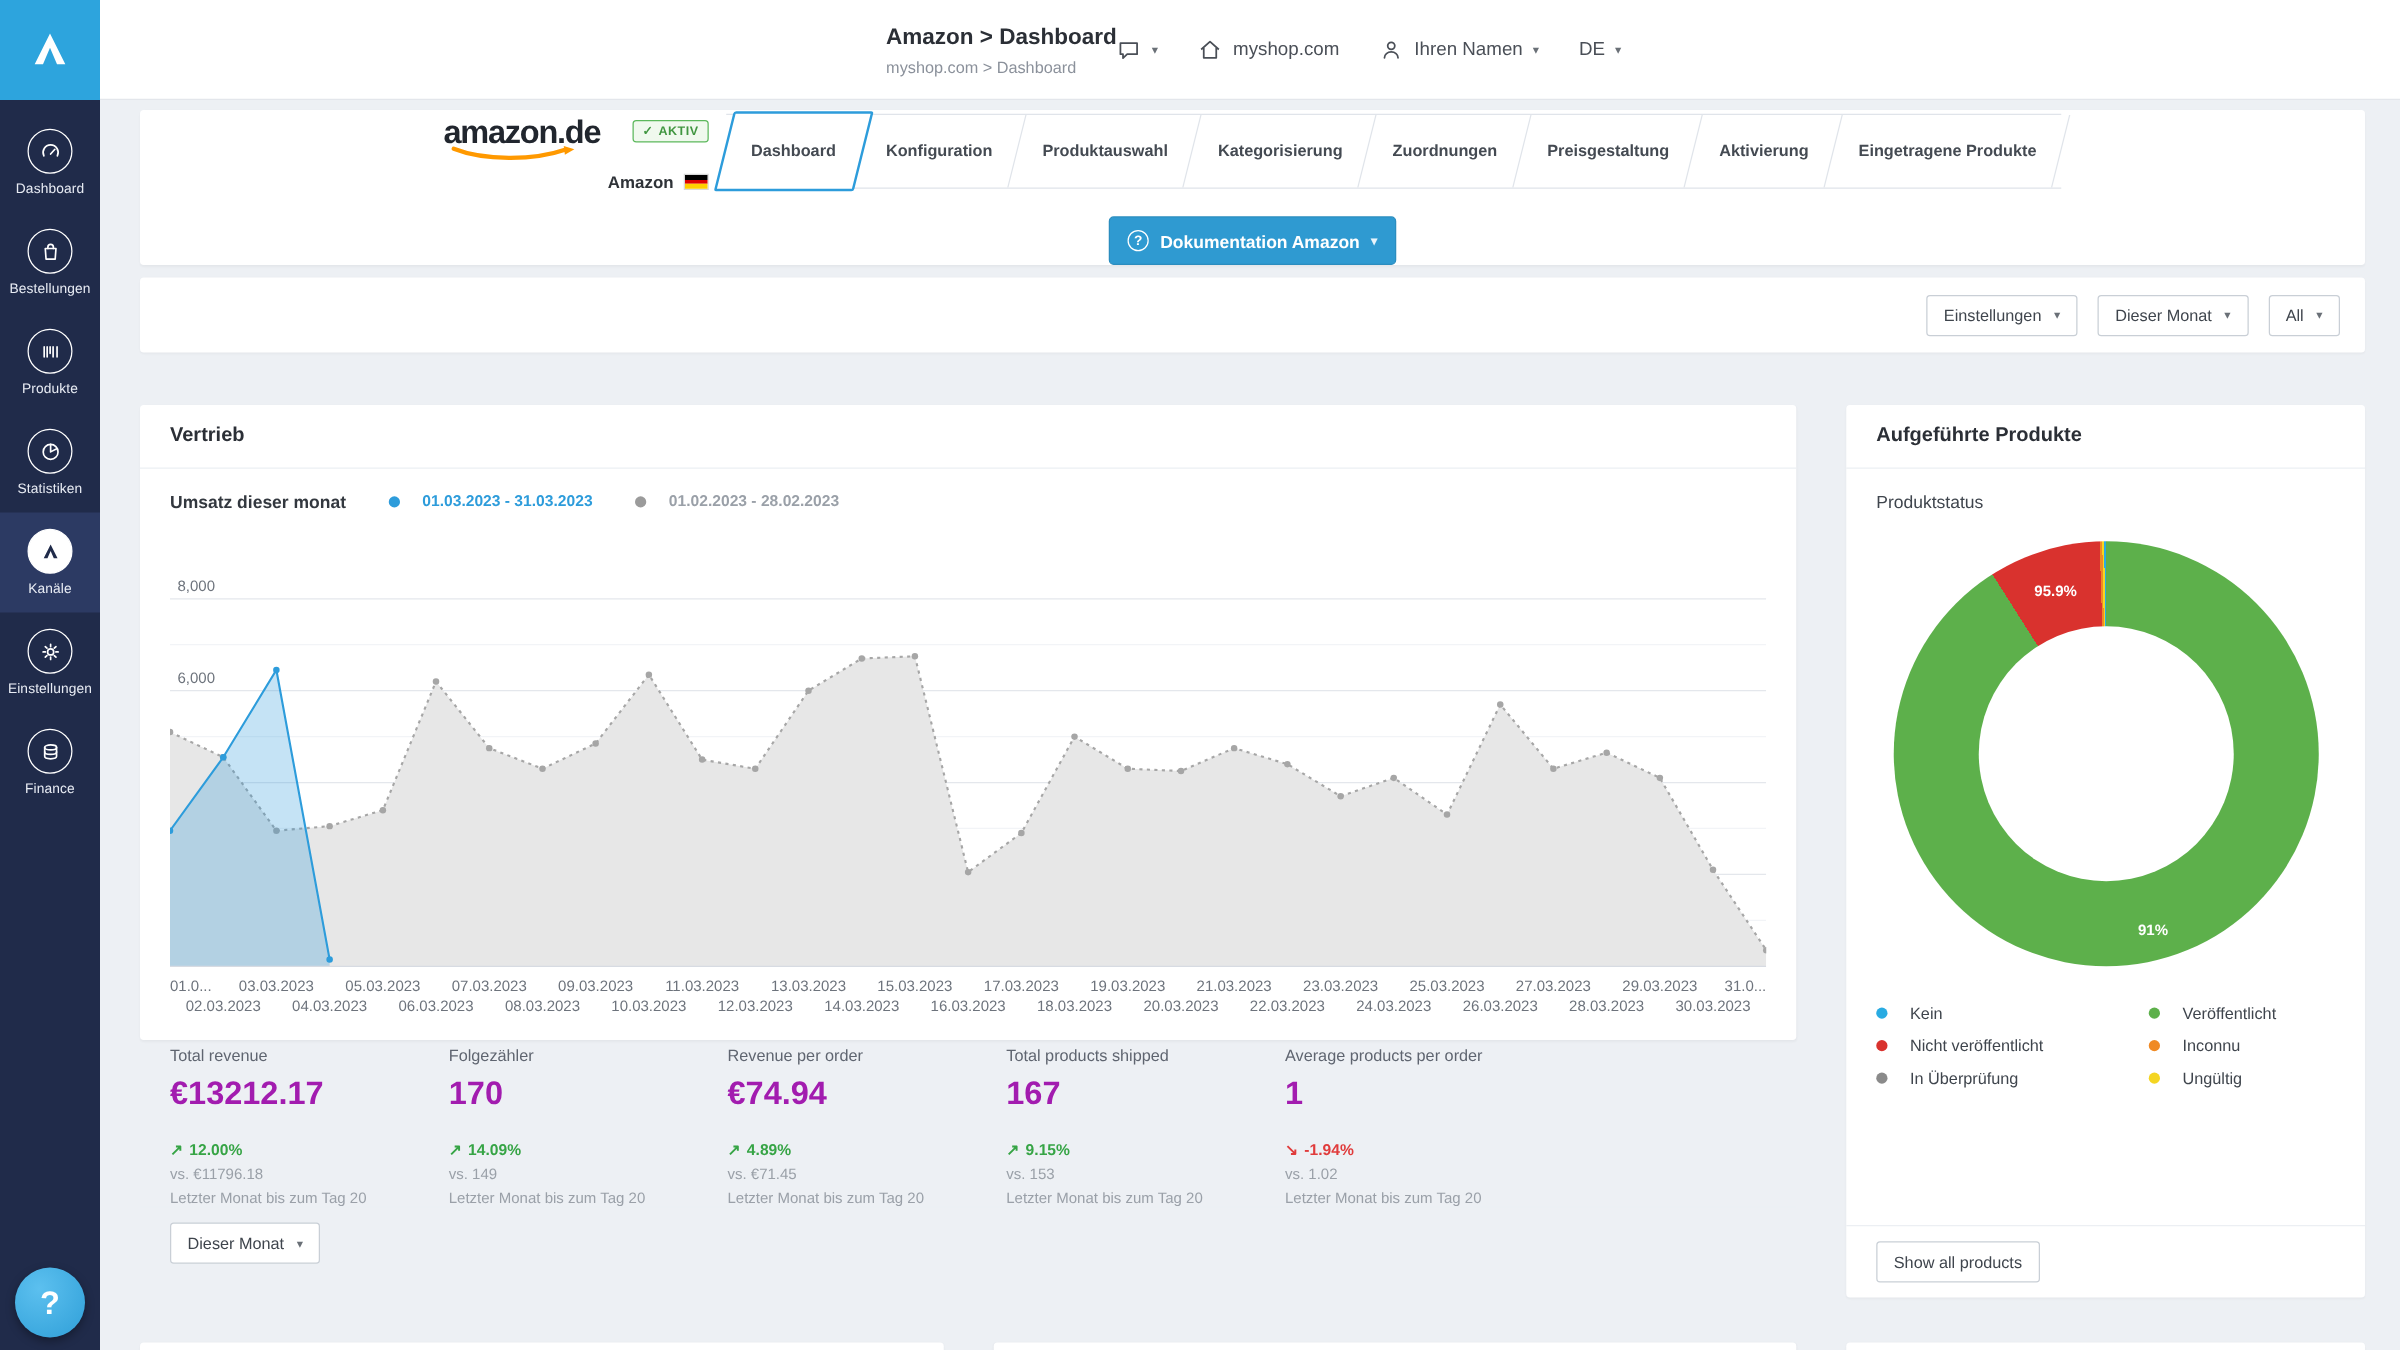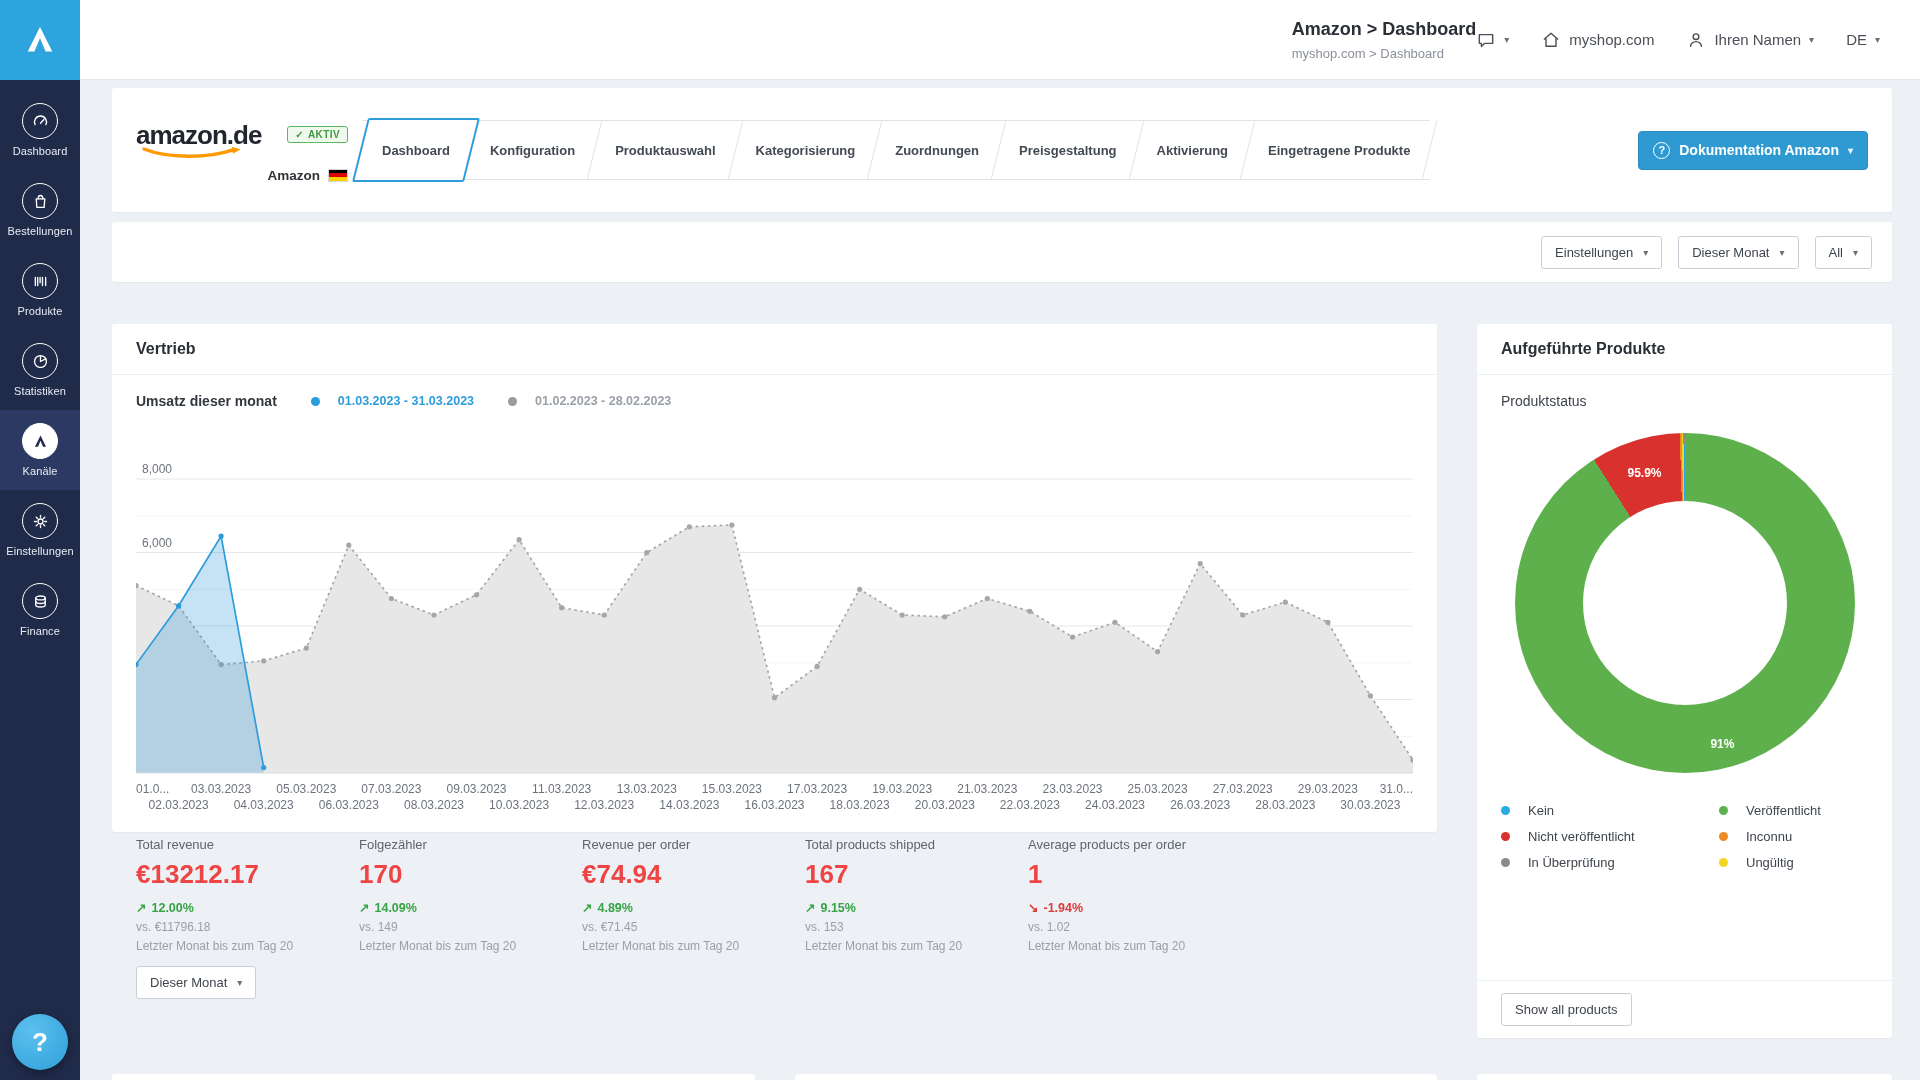--- a/index.html
+++ b/index.html
@@ -15,32 +15,32 @@
   .side-item.active { background:#2c3a63; }
   .icon-circle { width:36px; height:36px; border:1.6px solid #fff; border-radius:50%; display:flex; align-items:center; justify-content:center; color:#fff; }
   .side-item.active .icon-circle { background:#fff; color:#202b4a; }
   .side-label { font-size:11px; color:#e8ecf4; letter-spacing:.1px; }
   .help-btn { position:fixed; left:12px; bottom:10px; width:56px; height:56px; border-radius:50%;
     background:radial-gradient(circle at 35% 30%, #5cc0ef, #2f9fd8); color:#fff; font-size:26px; font-weight:bold;
     display:flex; align-items:center; justify-content:center; box-shadow:0 3px 8px rgba(0,0,0,.35); cursor:pointer; border:none; z-index:30; }
 
   
   .header { position:fixed; left:80px; top:0; right:0; height:80px; background:#fff; border-bottom:1px solid #e3e6eb;
-    display:flex; align-items:center; justify-content:flex-end; padding:0 40px 0 46px; z-index:15; }
+    display:flex; align-items:center; justify-content:center; padding:0 40px 0 46px; z-index:15; }
   .h-title { font-size:18px; font-weight:bold; color:#2b2f36; margin-bottom:6px; }
   .h-sub { font-size:13px; color:#8b919b; }
   .h-right { display:flex; align-items:center; gap:32px; color:#4a4f57; font-size:15px; }
   .h-item { display:flex; align-items:center; gap:8px; cursor:pointer; }
   .caret { font-size:10px; color:#6a7077; }
 
   
   .main { position:absolute; left:80px; top:80px; width:1840px; padding:8px 28px 0 32px; }
 
   .panel { background:#fff; border-radius:3px; height:124px; display:flex; align-items:center; justify-content:space-between;
-    padding:0 24px; box-shadow:0 1px 2px rgba(0,0,0,.04); }
+    padding:0 24px; box-shadow:0 1px 2px rgba(0,0,0,.04);flex-direction:column; }
   .panel-left { display:flex; align-items:center; }
 
   .brand { width:212px; position:relative; padding-top:4px; }
   .amazon-text { font-size:26px; font-weight:bold; color:#21262e; letter-spacing:-1px; line-height:1; }
   .amazon-smile { display:block; margin:-2px 0 0 4px; }
   .badge { position:absolute; right:0; top:8px; display:flex; align-items:center; gap:4px;
     background:#f0f9ee; border:1px solid #5cb85c; color:#419641; font-size:10px; font-weight:bold;
     padding:2px 7px; border-radius:3px; letter-spacing:.4px; }
   .brand-sub { display:flex; align-items:center; justify-content:flex-end; gap:8px; margin-top:8px; font-size:13.5px; font-weight:bold; color:#2f3338; }
   .flag { width:20px; height:13px; display:flex; flex-direction:column; border:1px solid #d8d8d8; }
@@ -79,21 +79,21 @@
   .sub-title { font-size:14px; font-weight:bold; color:#33383f; }
   .legend-item { display:flex; align-items:center; gap:18px; font-size:12.5px; font-weight:bold; }
   .legend-dot { width:9px; height:9px; border-radius:50%; display:inline-block; }
 
   .chart-wrap { margin-top:42px; }
   #sales-svg { display:block; width:100%; }
 
   .kpis { display:flex; margin-top:26px;align-items:center; }
   .kpi { width:223px; }
   .kpi-label { font-size:13px; color:#5f6570; }
-  .kpi-value { font-size:26px; font-weight:bold; color:#ef4444; margin:7px 0 10px; }
+  .kpi-value { font-size:26px; font-weight:bold; color:#a21caf; margin:7px 0 22px; }
   .kpi-change { font-size:12.5px; font-weight:bold; display:flex; align-items:center; gap:5px; }
   .kpi-change.up { color:#36a445; }
   .kpi-change.down { color:#e03b3b; }
   .kpi-vs { font-size:12px; color:#9aa0a8; margin-top:5px; }
   .kpi-note { font-size:12px; color:#9aa0a8; margin-top:5px; }
 
   .prod-sub { font-size:14px; color:#3f454d; }
   .donut-wrap { position:relative; width:340px; height:340px; margin:24px auto 0; }
   .donut { width:340px; height:340px; border-radius:50%; position:relative; }
   .donut::after { content:''; position:absolute; inset:68px; background:#fff; border-radius:50%; }

